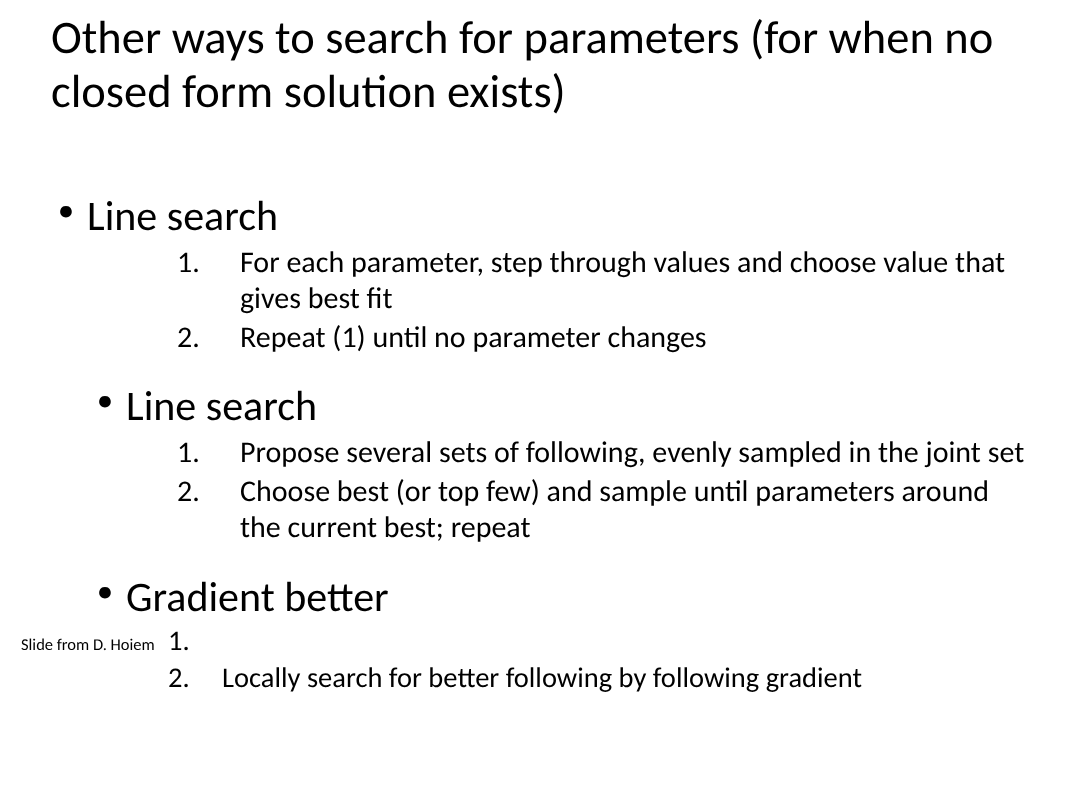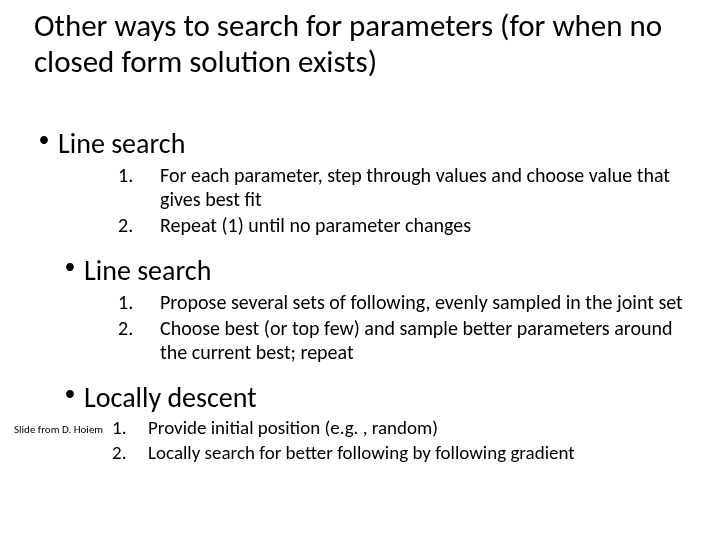--- a/index.html
+++ b/index.html
@@ -105,32 +105,31 @@
       <div class="bullet">•</div>
       <div class="txt">Line search</div>
     </div>
     <div class="numlist group-b">
       <div class="numrow">
         <div class="num">1.</div>
         <div>Propose several sets of following, evenly sampled in the joint set</div>
       </div>
       <div class="numrow">
         <div class="num">2.</div>
-        <div>Choose best (or top few) and sample better parameters around the current best; repeat</div>
+        <div>Choose best (or top few) and sample until parameters around the current best; repeat</div>
       </div>
     </div>
 
     <div class="lvl1 indent">
       <div class="bullet">•</div>
-      <div class="txt">Locally descent</div>
+      <div class="txt">Gradient better</div>
     </div>
     <div class="numlist group-c">
       <div class="numrow">
         <div class="num">1.</div>
-        <div>Provide initial position (e.g. , random)</div>
       </div>
       <div class="numrow">
         <div class="num">2.</div>
         <div>Locally search for better following by following gradient</div>
       </div>
     </div>
 
   </div>
 
   <div class="credit">Slide from D. Hoiem</div>

